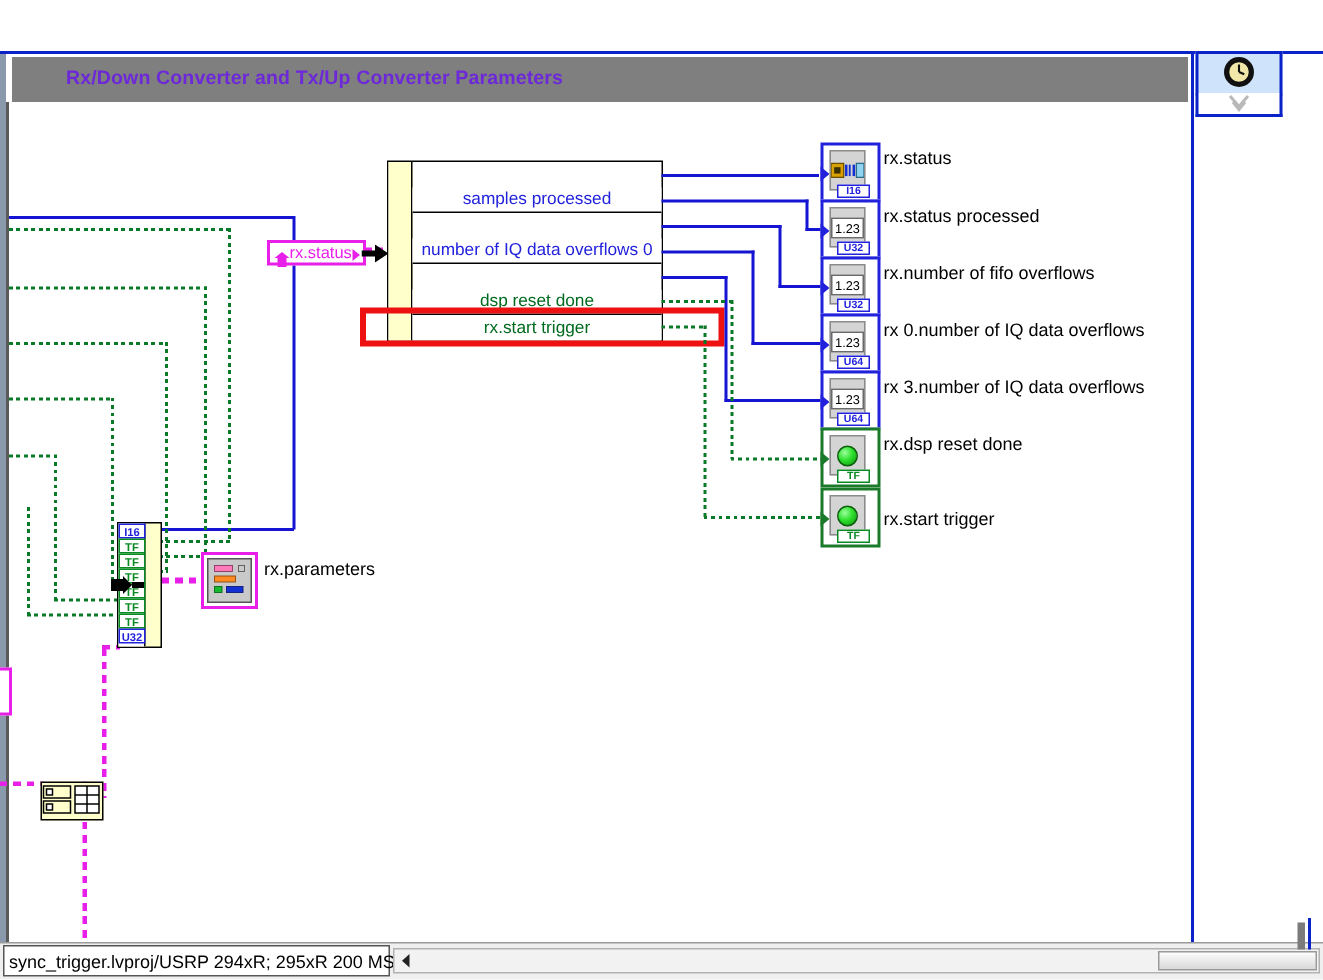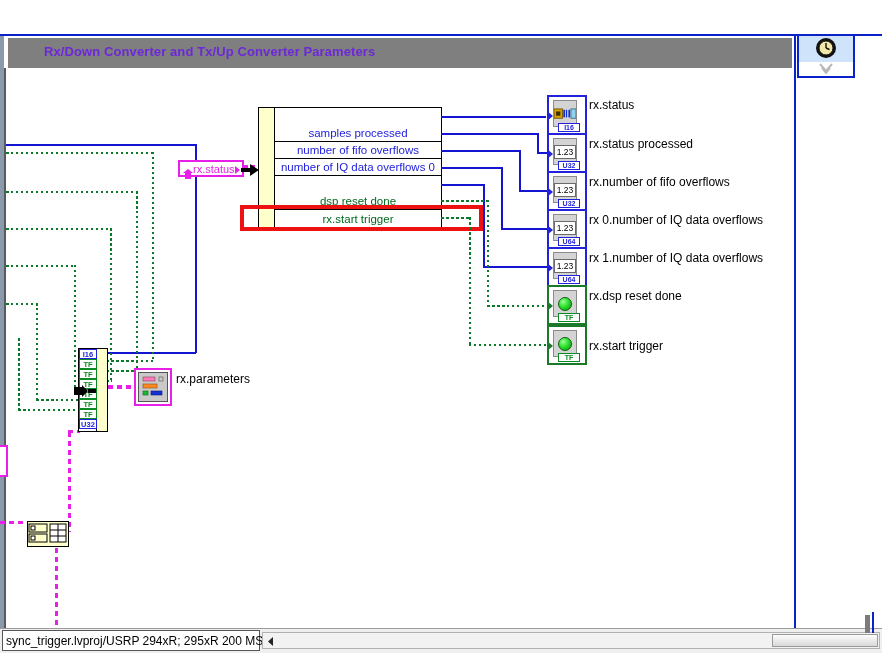--- a/index.html
+++ b/index.html
@@ -267,21 +267,20 @@
   <div class="abs" id="ub-arrow">
     <svg width="18" height="12" viewBox="0 0 18 12">
       <rect x="0" y="4" width="10" height="4" fill="#000"></rect>
       <polygon points="9,0 18,6 9,12" fill="#000"></polygon>
     </svg>
   </div>
 
   <div class="abs" id="unbundle"></div>
   <div class="abs" id="unbundle-left"></div>
   <div class="ub-row num" style="top:125px;">samples processed</div>
-  <div class="ub-row num" style="top:142px;">number of fifo overflows</div>
   <div class="ub-row num" style="top:159px;">number of IQ data overflows 0</div>
   <div class="ub-row bool" style="top:193px;">dsp reset done</div>
   <div class="ub-row bool last" style="top:210px;">rx.start trigger</div>
 
   <div class="abs" id="red-highlight"></div>
 
   <div class="wh" style="left:441px;top:116px;width:105px;"></div>
 
   <div class="wh" style="left:441px;top:133px;width:98px;"></div>
   <div class="wv" style="left:537px;top:133px;height:21px;"></div>
@@ -350,21 +349,21 @@
   </div>
   <div class="ind-label" style="left:589px;top:213px;">rx 0.number of IQ data overflows</div>
 
   <div class="ind num" style="left:547px;top:247px;">
     <div class="ind-arrow n"></div>
     <div class="ind-inner">
       <div class="ind-num-box">1.23</div>
     </div>
     <div class="ind-type n">U64</div>
   </div>
-  <div class="ind-label" style="left:589px;top:251px;">rx 1.number of IQ data overflows</div>
+  <div class="ind-label" style="left:589px;top:251px;">rx 3.number of IQ data overflows</div>
 
   <div class="ind bool" style="left:547px;top:285px;">
     <div class="ind-arrow b"></div>
     <div class="ind-inner">
       <div class="ind-led"></div>
     </div>
     <div class="ind-type b">TF</div>
   </div>
   <div class="ind-label" style="left:589px;top:289px;">rx.dsp reset done</div>
 

